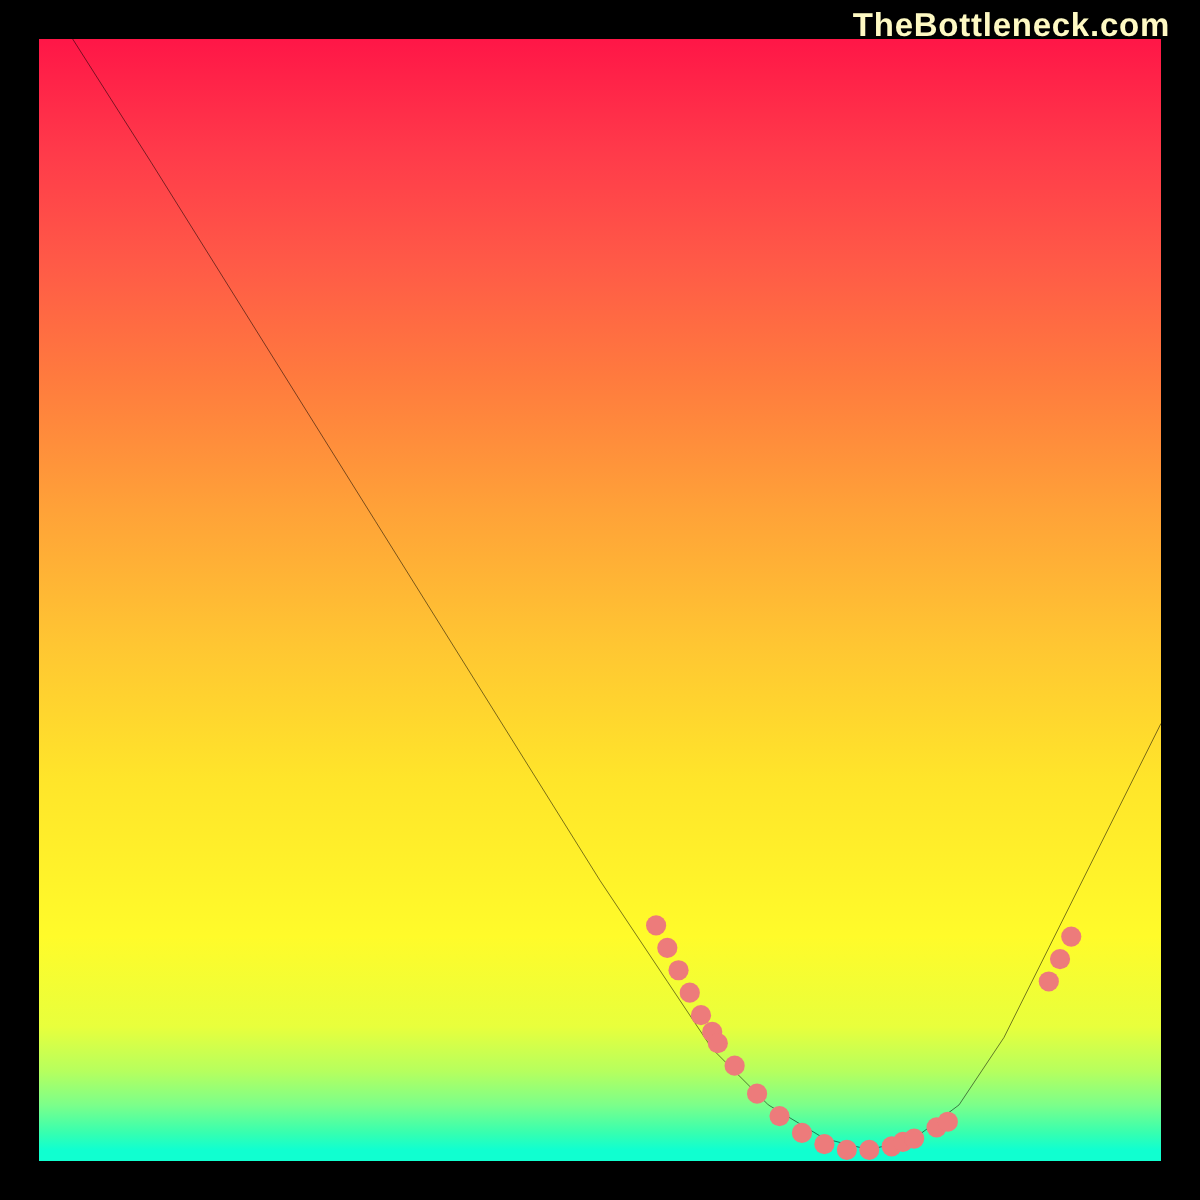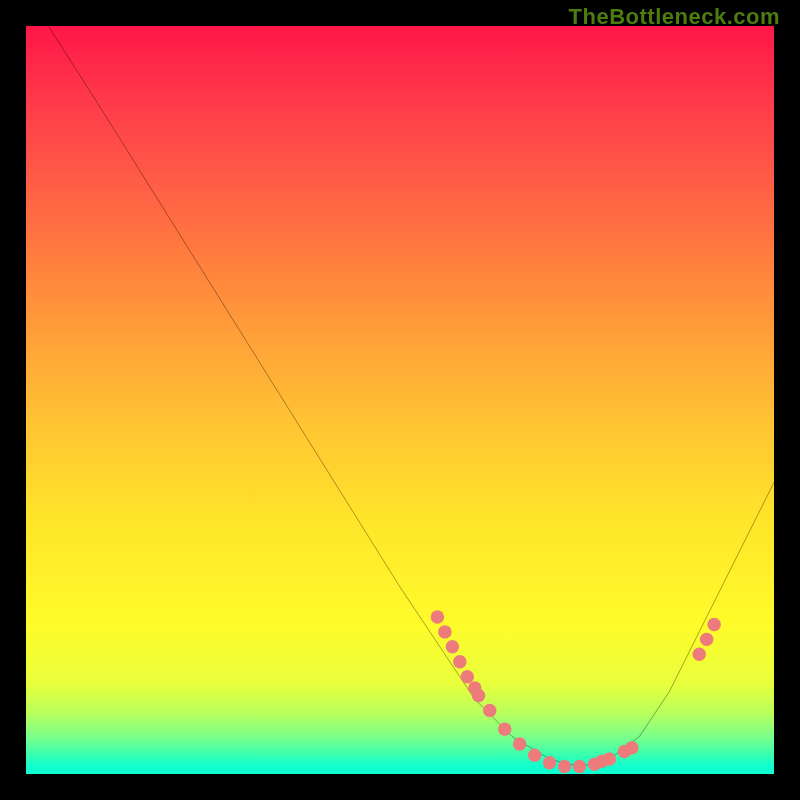--- a/index.html
+++ b/index.html
@@ -14,21 +14,21 @@
   .outer {
     position: relative;
     width: 800px;
     height: 800px;
     background: #000;
   }
   .watermark {
     position: absolute;
     top: 4px;
     right: 20px;
-    color: #4d7c0f;
+    color: #fef9c3;
     font-size: 22px;
     font-weight: 600;
     letter-spacing: 0.5px;
     z-index: 10;
   }
   .plot {
     position: absolute;
     top: 26px;
     left: 26px;
     width: 748px;

